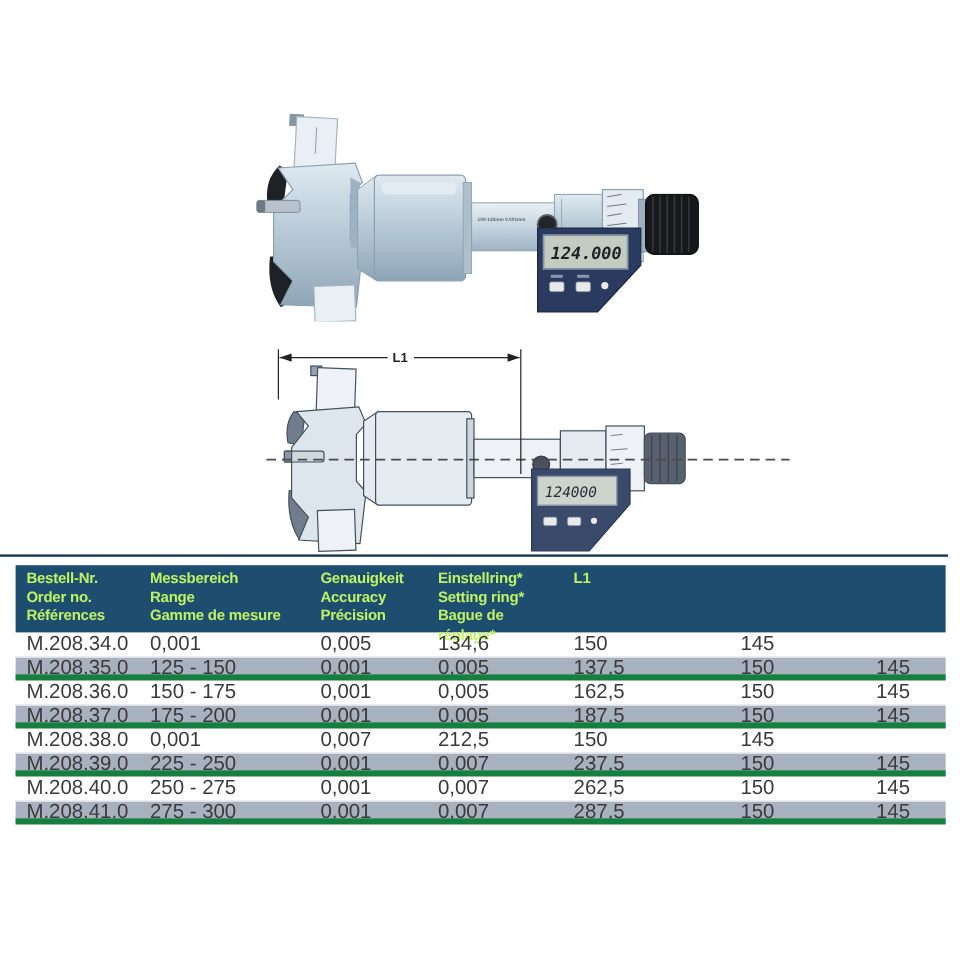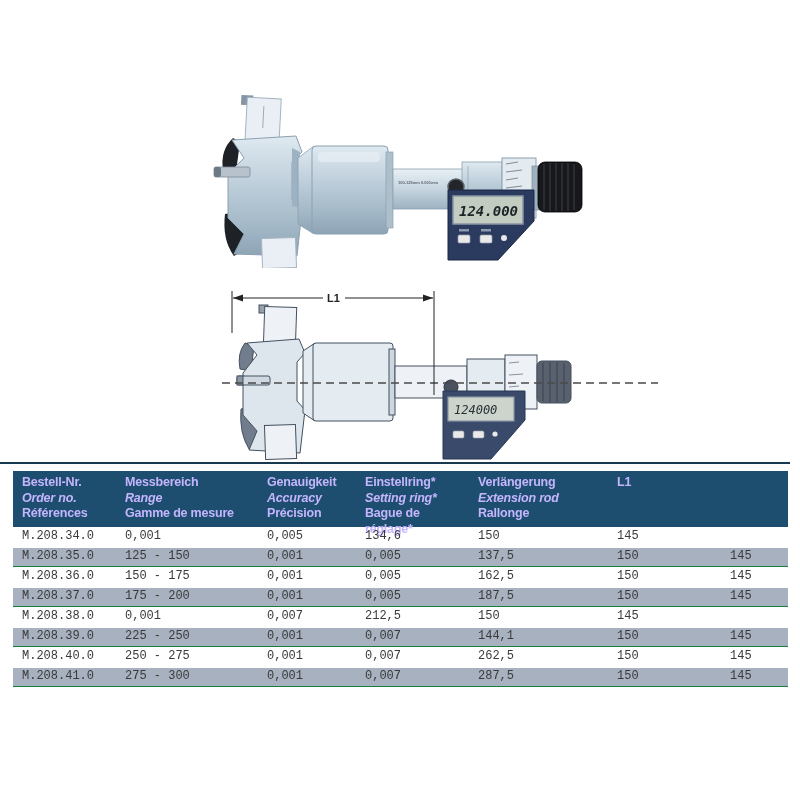--- a/index.html
+++ b/index.html
@@ -12,30 +12,30 @@
   .drawing-wrap{position:absolute;left:185px;top:283px;width:480px;height:180px;}
   svg{display:block;}
 
   
   .rule{position:absolute;left:0;top:462px;width:790px;height:2px;background:#17384f;}
 
   
   .spec-table{position:absolute;left:13px;top:471px;width:775px;}
   .thead{
     display:grid;grid-template-columns:103px 142px 98px 113px 139px 113px 1fr;
-    background:#1d4e70;color:#c4b5fd;height:56px;align-items:start;
+    background:#1d4e70;color:#bef264;height:56px;align-items:start;
   }
   .th{padding:4px 0 0 9px;font-size:12.5px;line-height:15.5px;font-weight:700;letter-spacing:-0.2px;}
-  .th .l2{font-style:italic;font-weight:700;}
+  .th .l2{font-weight:700;}
   .tbody{width:100%;}
   .tr{
     display:grid;grid-template-columns:103px 142px 98px 113px 139px 113px 1fr;
-    height:20px;line-height:19px;font-size:12px;color:#3a3a3a;box-sizing:border-box;font-family:Liberation Mono, monospace;
+    height:20px;line-height:19px;font-size:17px;color:#3a3a3a;box-sizing:border-box;
   }
-  .tr.alt{background:#a8b1bf;border-top:1.5px solid #fff;border-bottom:1px solid #15803d;line-height:17px;}
+  .tr.alt{background:#a8b1bf;border-top:1.5px solid #fff;border-bottom:5px solid #15803d;line-height:17px;}
   .td{padding-left:9px;white-space:nowrap;overflow:hidden;}
   .lcd-txt{font-family:"DejaVu Sans Mono",monospace;font-style:italic;}
 </style>
 </head>
 <body>
 
 <div class="photo-wrap">
 <svg viewBox="0 0 390 180" width="390" height="180">
   <defs>
     <linearGradient id="steelV" x1="0" y1="0" x2="0" y2="1">
@@ -200,25 +200,20 @@
       <div>Genauigkeit</div>
       <div class="l2">Accuracy</div>
       <div>Précision</div>
     </div>
     <div class="th">
       <div>Einstellring*</div>
       <div class="l2">Setting ring*</div>
       <div>Bague de réglage*</div>
     </div>
     <div class="th">
-      <div>Verlängerung</div>
-      <div class="l2">Extension rod</div>
-      <div>Rallonge</div>
-    </div>
-    <div class="th">
       <div></div>
       <div class="l2"></div>
       <div>L1</div>
     </div>
   </div>
 
   <div class="tbody">
     <div class="tr">
       <div class="td">M.208.34.0</div>
       <div class="td">0,001</div>
@@ -260,21 +255,21 @@
       <div class="td">0,007</div>
       <div class="td">212,5</div>
       <div class="td">150</div>
       <div class="td">145</div>
     </div>
     <div class="tr alt">
       <div class="td">M.208.39.0</div>
       <div class="td">225 - 250</div>
       <div class="td">0,001</div>
       <div class="td">0,007</div>
-      <div class="td">144,1</div>
+      <div class="td">237,5</div>
       <div class="td">150</div>
       <div class="td">145</div>
     </div>
     <div class="tr">
       <div class="td">M.208.40.0</div>
       <div class="td">250 - 275</div>
       <div class="td">0,001</div>
       <div class="td">0,007</div>
       <div class="td">262,5</div>
       <div class="td">150</div>

